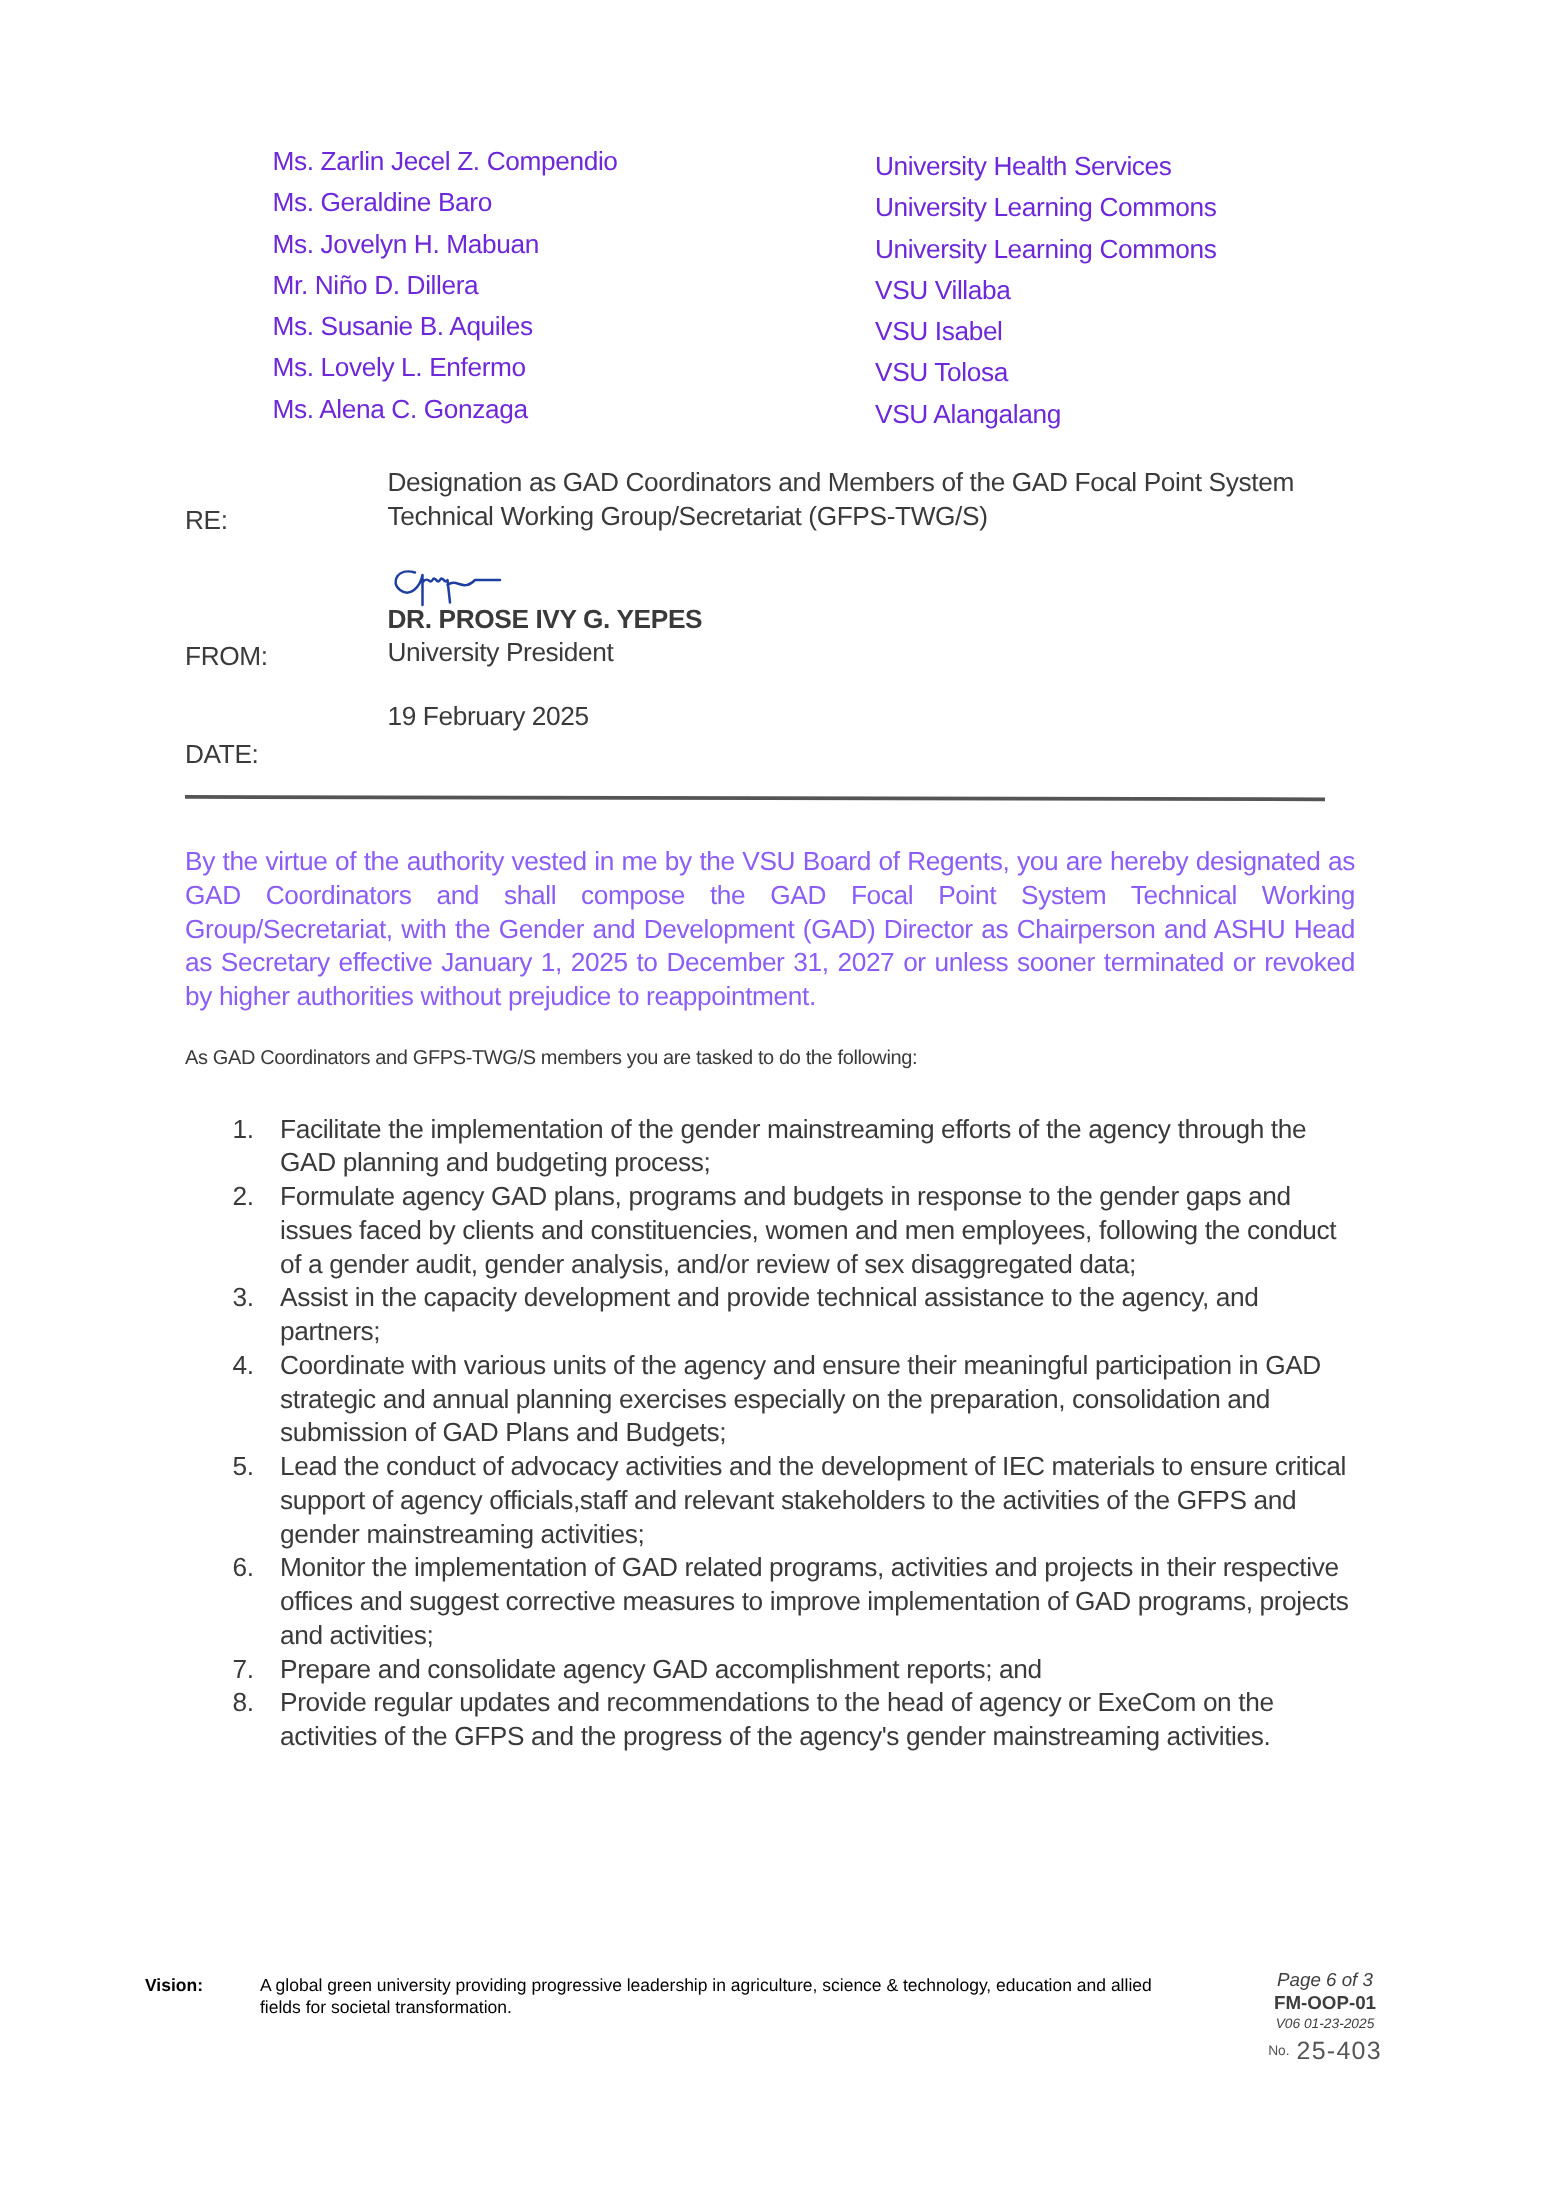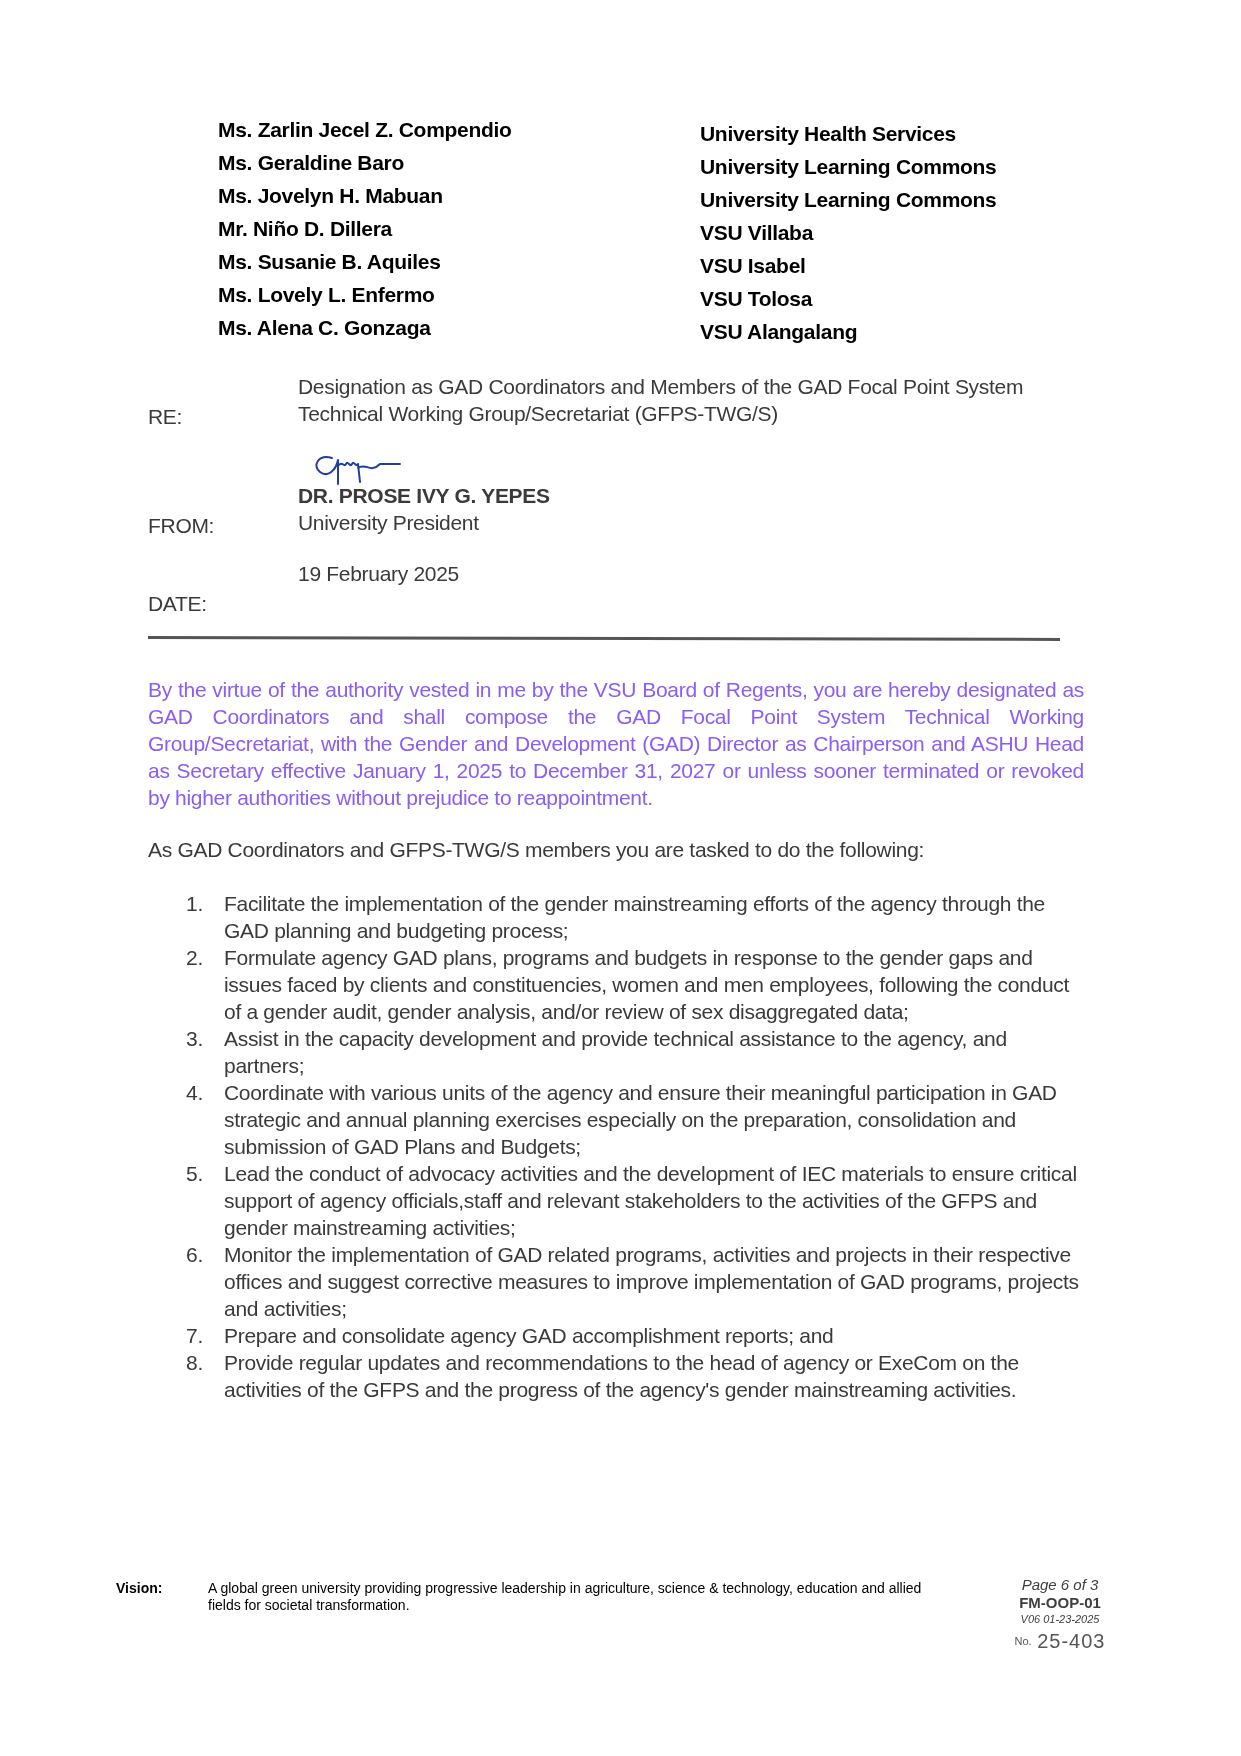--- a/index.html
+++ b/index.html
@@ -1,37 +1,37 @@
 <!DOCTYPE html>
 <html><head>
 <meta charset="utf-8">
 <style>
   html, body { margin:0; padding:0; background:#ffffff; }
   body { width:1241px; height:1756px; position:relative; overflow:hidden;
          font-family:"Liberation Sans", sans-serif; color:#3a3a3a; }
   .page { position:absolute; left:0; top:0; width:1241px; height:1756px; }
 
   .recipients { position:absolute; left:218px; top:118px; width:900px; }
-  .rec-row { position:relative; height:33px; font-weight:bold; font-size:21px; color:#000000; letter-spacing:-0.3px; }
+  .rec-row { position:relative; height:33px; font-weight:normal; font-size:21px; color:#6d28d9; letter-spacing:-0.3px; }
   .rec-name { position:absolute; left:0; top:0; white-space:nowrap; }
   .rec-office { position:absolute; left:482px; top:4px; white-space:nowrap; }
 
   .field { position:absolute; left:148px; font-size:21px; color:#3a3a3a; letter-spacing:-0.3px; }
   .field-label { position:absolute; left:0; top:0; white-space:nowrap;margin-top:32px; }
-  .field-value { position:absolute; left:150px; top:0; width:760px; line-height:27px; }
+  .field-value { position:absolute; left:162px; top:0; width:760px; line-height:27px; }
   .from-name { font-weight:bold; }
 
   .signature { position:absolute; left:310px; top:444px; width:110px; height:50px; }
 
   .divider { position:absolute; left:148px; top:636px; width:912px; height:3px;
              background:#555; transform:rotate(0.12deg); transform-origin:left center; }
 
   .body-para { position:absolute; left:148px; top:676px; width:936px; font-size:21px;
                line-height:27px; text-align:justify; color:#8b5cf6; letter-spacing:-0.3px; }
-  .intro { position:absolute; left:148px; top:838px; font-size:21px; color:#3a3a3a; letter-spacing:-0.3px; white-space:nowrap; }
+  .intro { position:absolute; left:148px; top:838px; font-size:16px; color:#3a3a3a; letter-spacing:-0.3px; white-space:nowrap; }
 
   .tasks { position:absolute; left:186px; top:890px; width:900px; font-size:21px;
            line-height:27px; color:#3a3a3a; letter-spacing:-0.3px; }
   .task { position:relative; padding-left:38px; }
   .task-num { position:absolute; left:0; top:0; }
 
   .footer { position:absolute; left:116px; top:1580px; width:1020px; font-size:14px; color:#000000; }
   .foot-row { position:relative; line-height:17px; }
   .foot-label { position:absolute; left:0; top:0; font-weight:bold; }
   .foot-text { margin-left:92px; width:720px; }

